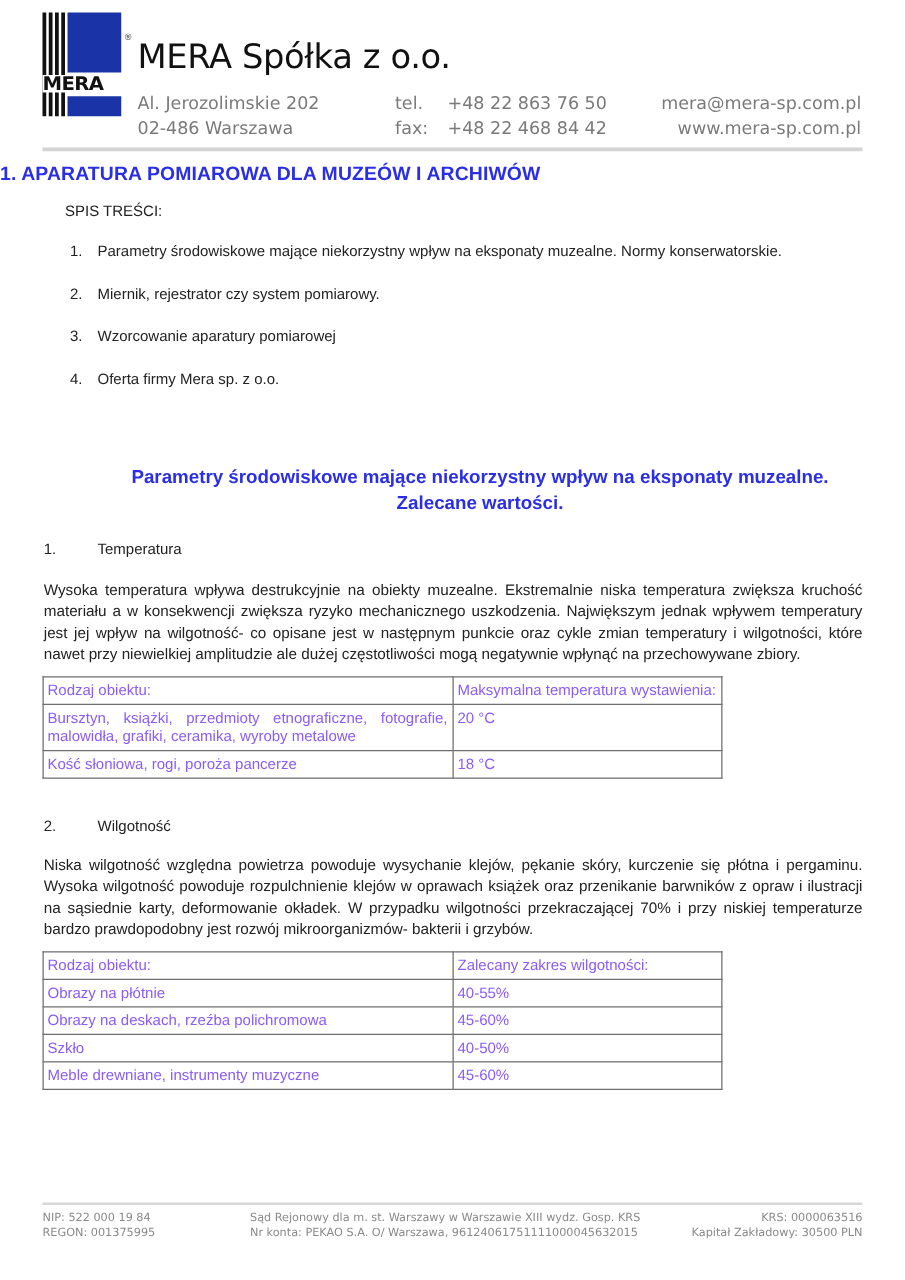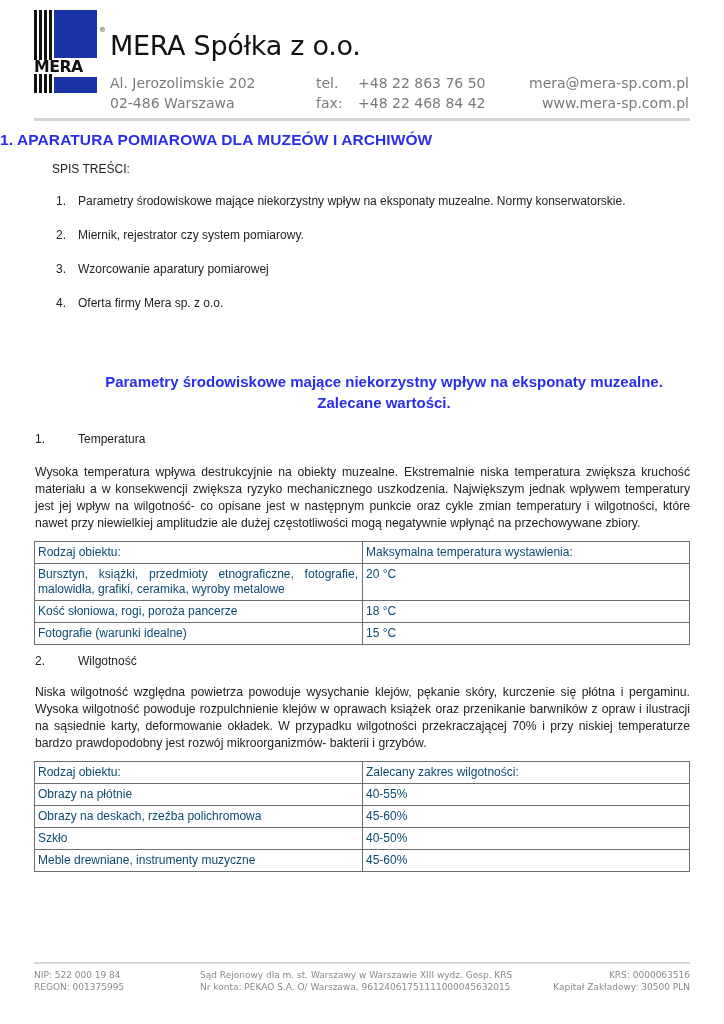--- a/index.html
+++ b/index.html
@@ -47,22 +47,22 @@
   }
   .sub-head { left: 35px; font-size: 12px; color: #222; font-family: "Liberation Sans", sans-serif; }
   .sub-head .num { display: inline-block; width: 43px; }
 
   .para {
     left: 35px; width: 655px; font-size: 12.2px; line-height: 17px;
     text-align: justify; color: #222; font-family: "Liberation Sans", sans-serif;
   }
 
   table.data {
-    position: absolute; left: 34px; width: 656px; border-collapse: collapse;
-    font-family: "Liberation Sans", sans-serif; font-size: 12px; color: #0c4a6e;
+    position: absolute; left: 34px; width: 544px; border-collapse: collapse;
+    font-family: "Liberation Sans", sans-serif; font-size: 12px; color: #8b5cf6;
   }
   table.data td {
     border: 1px solid #6e6e6e; padding: 3px 4px 3px 3px; vertical-align: top; line-height: 15px;
   }
   table.data td.c1 { width: 328px; text-align: justify; }
 
   
   .foot-rule { left: 34px; top: 962px; width: 656px; height: 2px; background: #d8d8d8; }
   .foot { font-size: 9px; color: #8a8a8a; line-height: 12px; font-family: "DejaVu Sans", sans-serif; }
 </style>
@@ -124,24 +124,20 @@
     <td>Maksymalna temperatura wystawienia:</td>
   </tr>
   <tr>
     <td class="c1">Bursztyn, książki, przedmioty etnograficzne, fotografie, malowidła, grafiki, ceramika, wyroby metalowe</td>
     <td>20 °C</td>
   </tr>
   <tr>
     <td class="c1">Kość słoniowa, rogi, poroża pancerze</td>
     <td>18 °C</td>
   </tr>
-  <tr>
-    <td class="c1">Fotografie (warunki idealne)</td>
-    <td>15 °C</td>
-  </tr>
 </tbody>
   </table>
 
 <div class="abs sub-head" style="top:654px">
   <span class="num">2.</span><span>Wilgotność</span>
 </div>
 <div class="abs para" style="top:684px">Niska wilgotność względna powietrza powoduje wysychanie klejów, pękanie skóry,  kurczenie się płótna i pergaminu. Wysoka wilgotność powoduje rozpulchnienie klejów w oprawach książek oraz przenikanie barwników z opraw i ilustracji na sąsiednie karty, deformowanie okładek. W przypadku wilgotności przekraczającej 70% i przy niskiej temperaturze bardzo prawdopodobny jest rozwój mikroorganizmów- bakterii i grzybów.</div>
 
 <table class="data" style="top:761px">
   <tbody>

